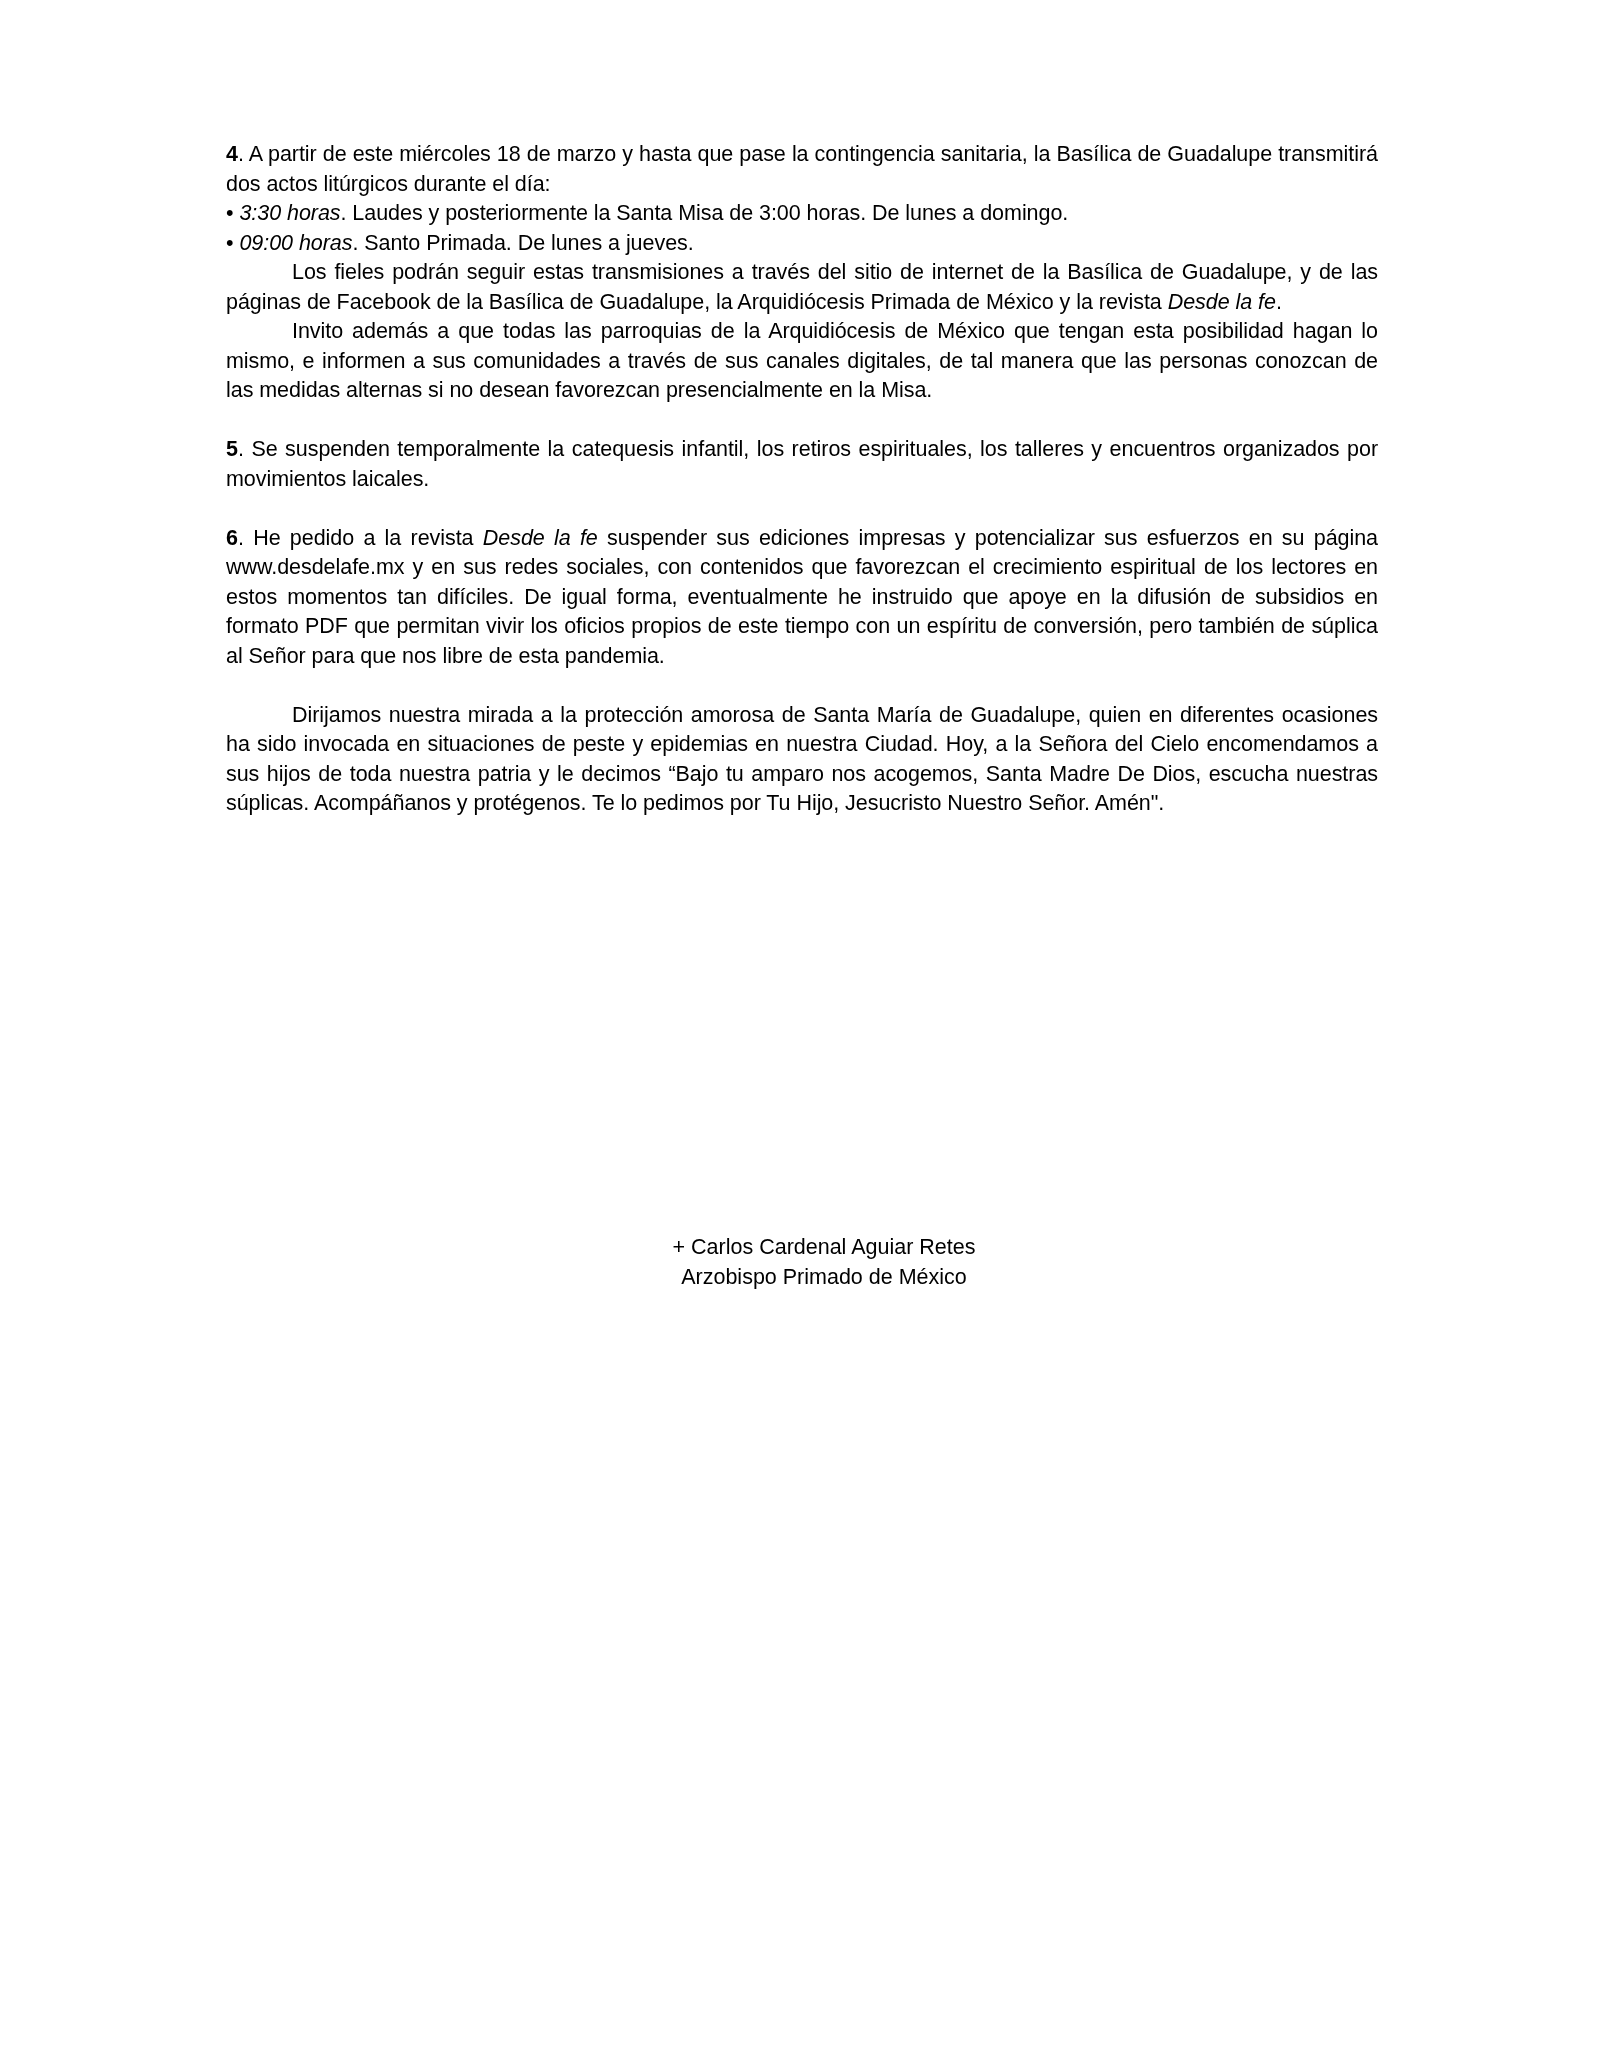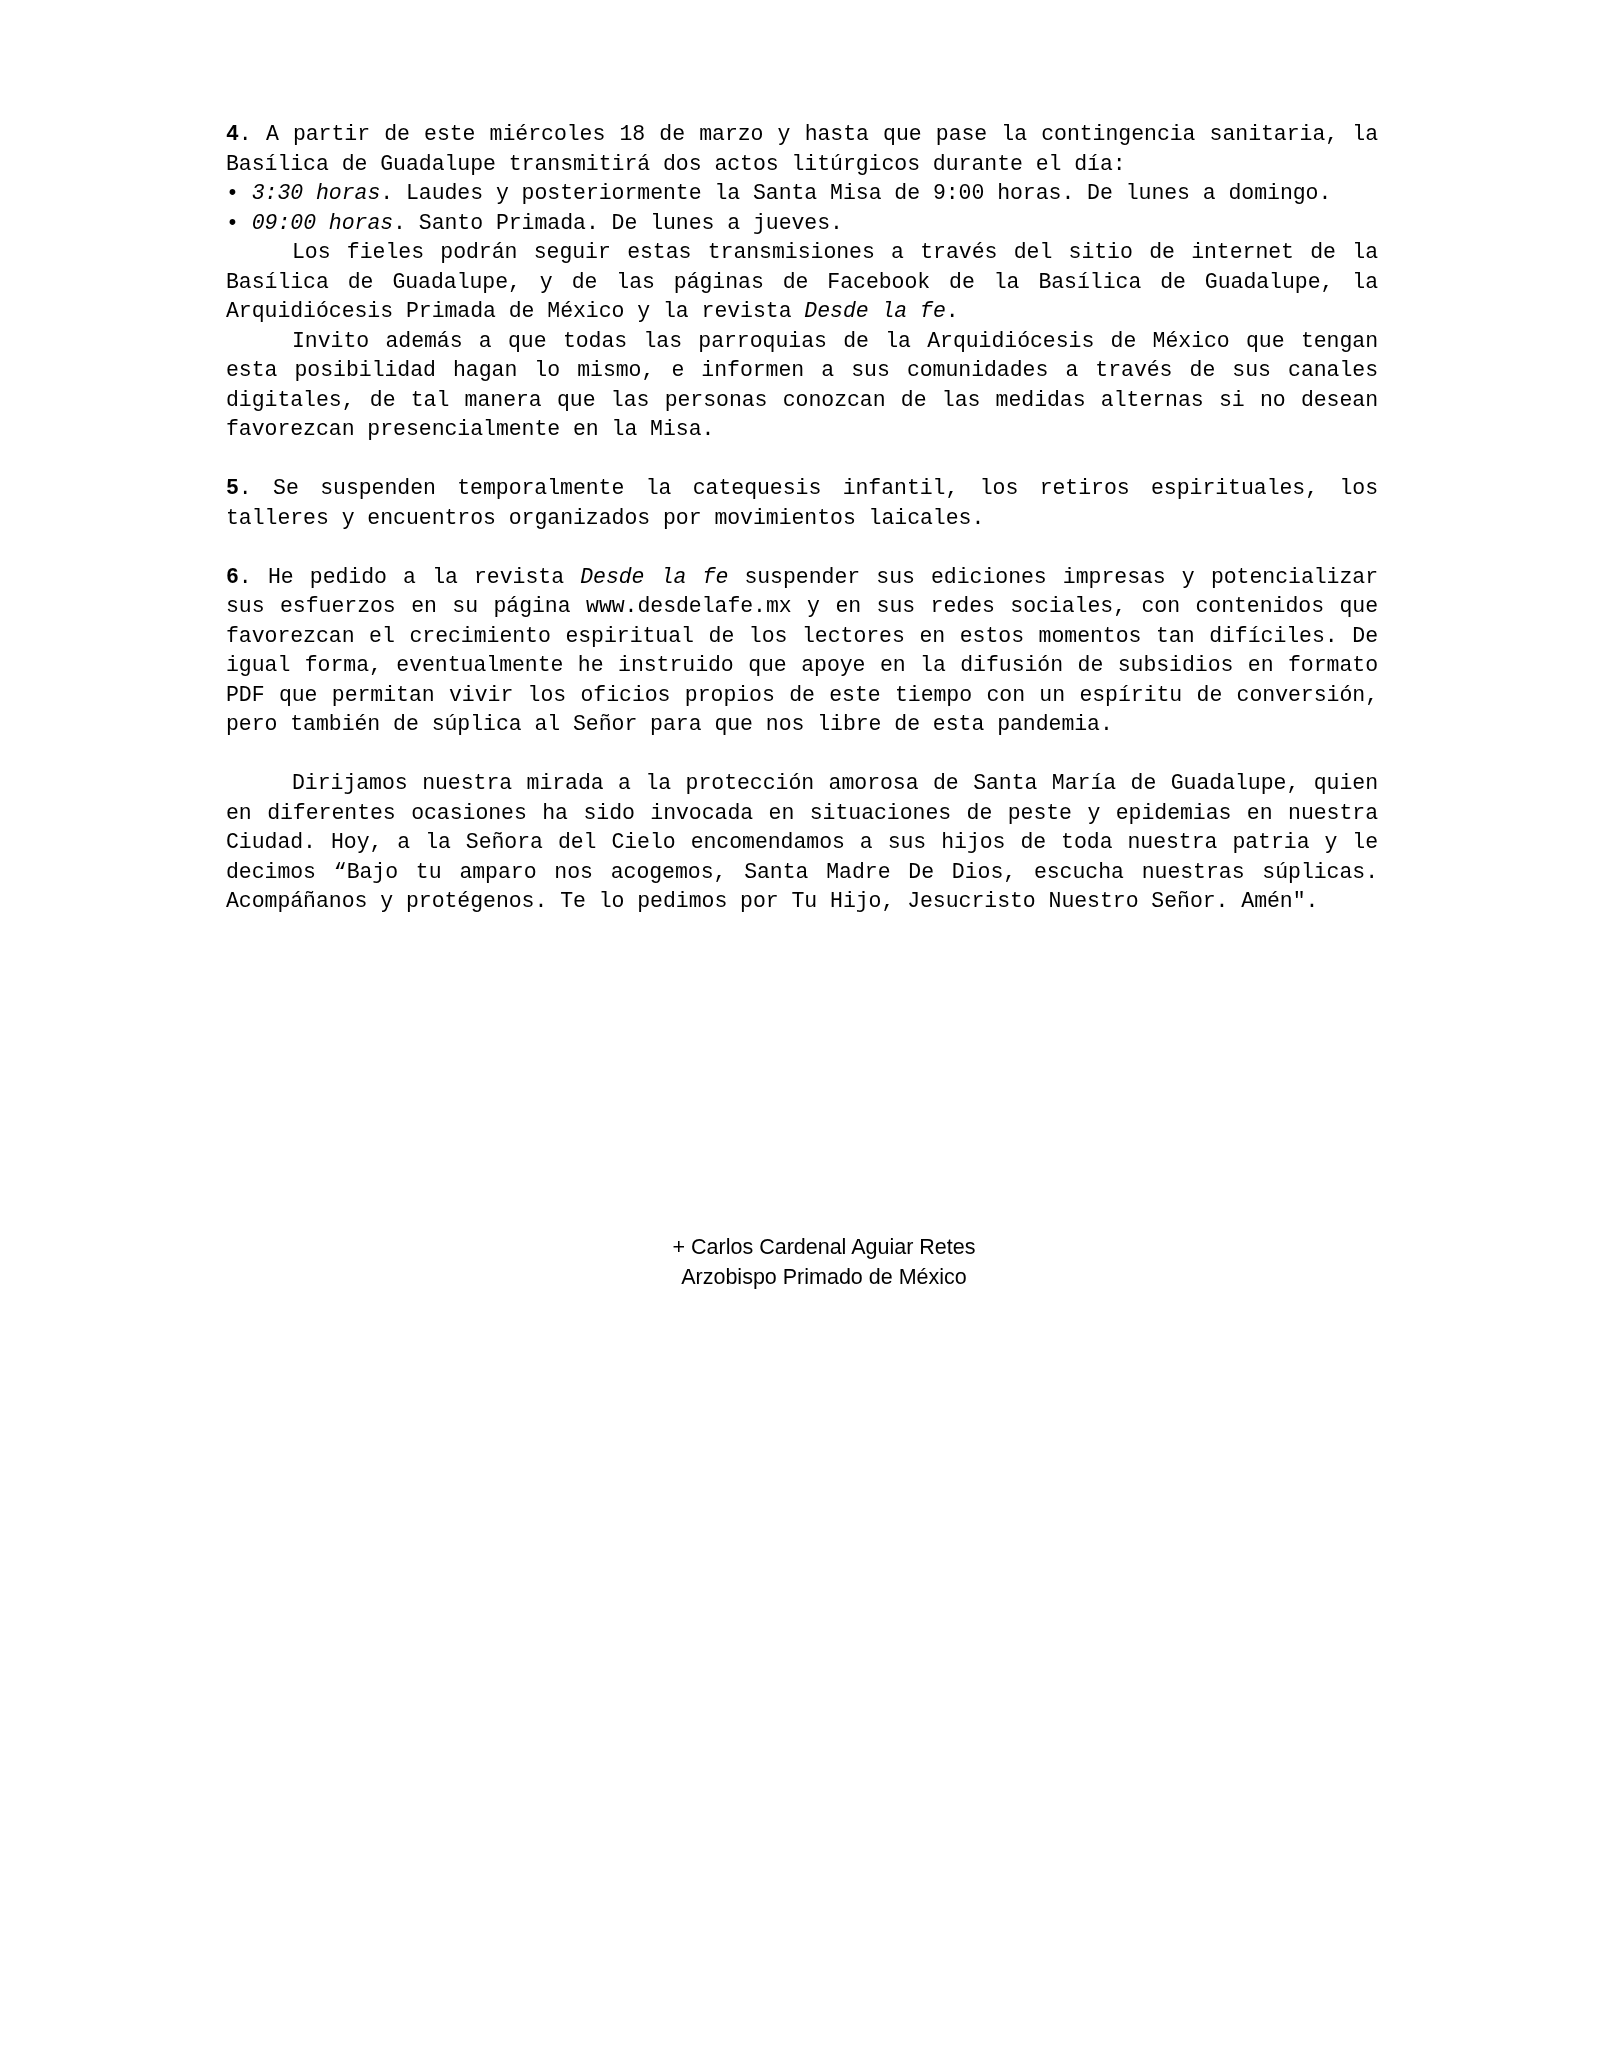--- a/index.html
+++ b/index.html
@@ -15,23 +15,22 @@
     position: relative;
     width: 1600px;
     height: 2071px;
     background: #ffffff;
     margin: 0 auto;
     overflow: hidden;
   }
   .content {
     position: absolute;
     left: 226px;
-    top: 120px;
+    top: 140px;
     width: 1152px;
-    font-family: Liberation Mono, monospace;
   }
   .para {
     font-size: 21.5px;
     line-height: 29.5px;
     text-align: justify;
     text-justify: inter-word;
     margin: 0;
     letter-spacing: -0.05px;
     word-spacing: 0px;
   }
@@ -72,21 +71,21 @@
 </style>
 </head>
 <body>
 
 <div class="page">
 
   <div class="content">
 
     <p class="para block"><span class="num">4</span><span>. </span><span>A partir de este miércoles 18 de marzo y hasta que pase la contingencia sanitaria, la Basílica de Guadalupe transmitirá dos actos litúrgicos durante el día:</span></p>
 
-    <p class="bullet-line"><span>• </span><span class="it">3:30 horas</span><span>. Laudes y posteriormente la Santa Misa de 9:00 horas. De lunes a domingo.</span></p>
+    <p class="bullet-line"><span>• </span><span class="it">3:30 horas</span><span>. Laudes y posteriormente la Santa Misa de 3:00 horas. De lunes a domingo.</span></p>
 
     <p class="bullet-line"><span>• </span><span class="it">09:00 horas</span><span>. Santo Primada. De lunes a jueves.</span></p>
 
     <p class="para indent"><span>Los fieles podrán seguir estas transmisiones a través del sitio de internet de la Basílica de Guadalupe, y de las páginas de Facebook de la Basílica de Guadalupe, la Arquidiócesis Primada de México y la revista </span><span class="it">Desde la fe</span><span>.</span></p>
 
     <p class="para indent">Invito además a que todas las parroquias de la Arquidiócesis de México que tengan esta posibilidad hagan lo mismo, e informen a sus comunidades a través de sus canales digitales, de tal manera que las personas conozcan de las medidas alternas si no desean favorezcan presencialmente en la Misa.</p>
 
     <p class="para gap-para"><span class="num">5</span><span>. </span><span>Se suspenden temporalmente la catequesis infantil, los retiros espirituales, los talleres y encuentros organizados por movimientos laicales.</span></p>
 
     <p class="para gap-para"><span class="num">6</span><span>. </span><span>He pedido a la revista </span><span class="it">Desde la fe</span><span> suspender sus ediciones impresas y potencializar sus esfuerzos en su página www.desdelafe.mx y en sus redes sociales, con contenidos que favorezcan el crecimiento espiritual de los lectores en estos momentos tan difíciles. De igual forma, eventualmente he instruido que apoye en la difusión de subsidios en formato PDF que permitan vivir los oficios propios de este tiempo con un espíritu de conversión, pero también de súplica al Señor para que nos libre de esta pandemia.</span></p>

